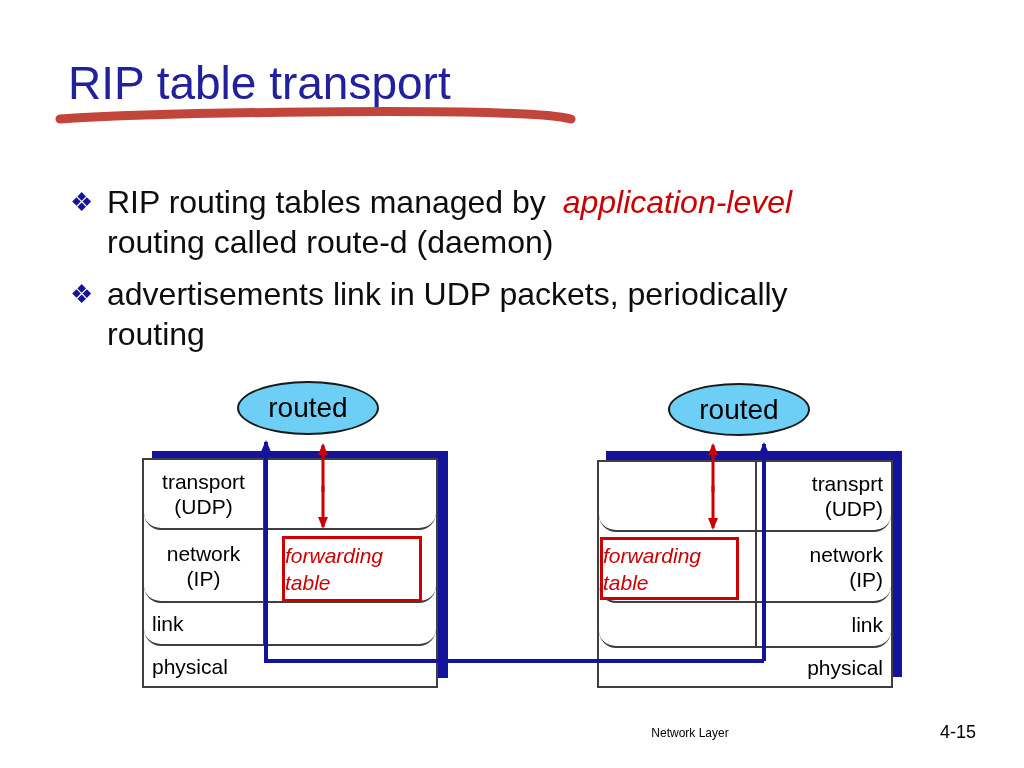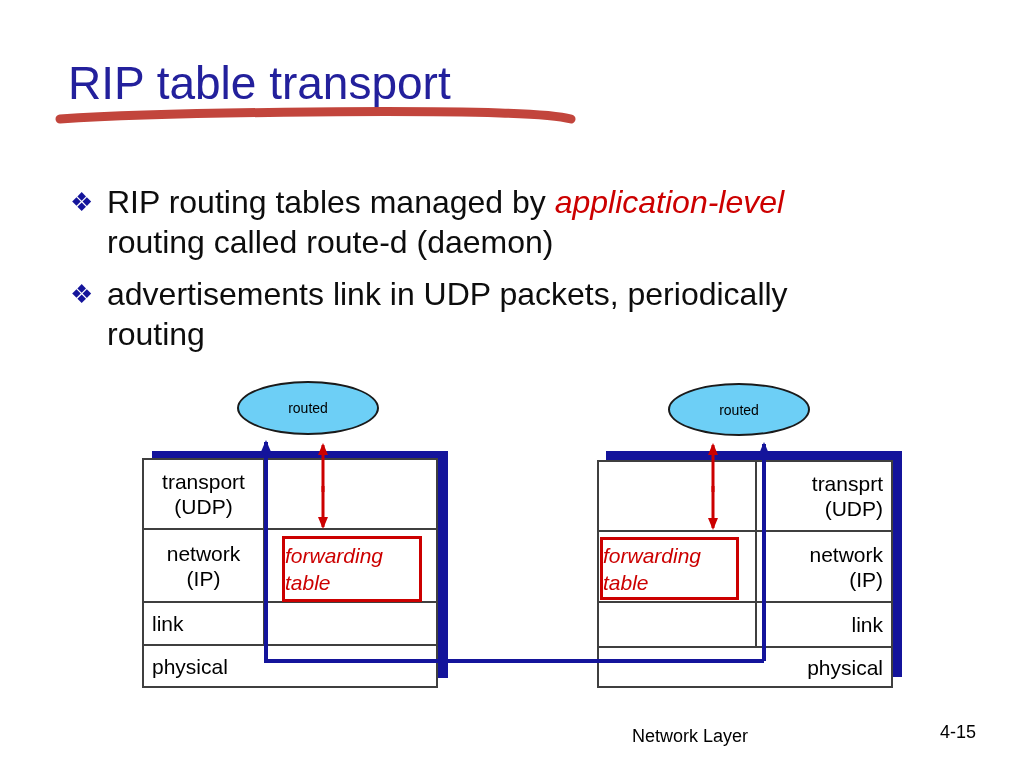--- a/index.html
+++ b/index.html
@@ -14,71 +14,71 @@
   .bullets{
     position:absolute;left:70px;top:182px;width:860px;
     font-size:32px;line-height:40px;color:var(--text);
   }
   .bullet{display:flex;}
   .bullet + .bullet{margin-top:12px;}
   .marker{
     flex:none;width:37px;color:var(--navy);
     font-size:26px;line-height:40px;
   }
-  .red-italic{color:var(--red);font-style:italic;}
+  .red-italic{color:var(--red);font-style:italic;margin-left:8px;}
 
   .shadow{position:absolute;background:var(--navy);}
   #shadow-left{left:152px;top:451px;width:296px;height:227px;}
   #shadow-right{left:606px;top:451px;width:296px;height:226px;}
 
   .stack{
     position:absolute;background:#fff;border:2px solid var(--border);
     box-sizing:border-box;font-size:21px;line-height:25px;color:#000;
   }
   #stack-left{left:142px;top:458px;width:296px;height:230px;}
   #stack-right{left:597px;top:460px;width:296px;height:228px;}
-  .row{box-sizing:border-box;border-bottom:2px solid var(--border);display:flex;}
+  .row{box-sizing:border-box;border-bottom:2px solid var(--border);display:flex;border-radius:17px;}
   .row:last-child{border-bottom:none;align-items:center;}
   #stack-left .r1{height:70px;} #stack-left .r2{height:73px;}
   #stack-left .r3{height:43px;} #stack-left .r4{height:40px;}
   #stack-right .r1{height:70px;} #stack-right .r2{height:71px;}
   #stack-right .r3{height:45px;} #stack-right .r4{height:38px;}
   .lcell{
     box-sizing:border-box;width:121px;display:flex;flex-direction:column;
     justify-content:center;text-align:center;
   }
   .lcell.divider{border-right:2px solid var(--border);}
   .lcell.leftalign{text-align:left;padding-left:8px;}
   .rcell{
     box-sizing:border-box;width:136px;margin-left:auto;display:flex;
     flex-direction:column;justify-content:center;text-align:right;padding-right:8px;
   }
   .rcell.divider{border-left:2px solid var(--border);}
 
   .ellipse{
     position:absolute;background:var(--ellipseFill);border:2px solid #1a1a1a;
     border-radius:50%;display:flex;align-items:center;justify-content:center;
-    font-size:14px;color:#000;box-sizing:border-box;
+    font-size:28px;color:#000;box-sizing:border-box;
   }
   #ellipse-left{left:237px;top:381px;width:142px;height:54px;}
   #ellipse-right{left:668px;top:383px;width:142px;height:53px;}
 
   .fwdbox{
     position:absolute;box-sizing:border-box;border:3px solid var(--red);
     background:#fff;color:var(--red);font-style:italic;font-size:21px;line-height:27px;
     display:flex;flex-direction:column;justify-content:center;
   }
   #fwd-left{left:282px;top:536px;width:140px;height:66px;}
   #fwd-right{left:600px;top:537px;width:139px;height:63px;}
 
   .overlay{position:absolute;left:0;top:0;width:1024px;height:768px;pointer-events:none;}
 
   .footer-section{
     position:absolute;left:590px;top:726px;width:200px;text-align:center;
-    font-size:18px;color:#000;
+    font-size:12px;color:#000;
   }
   .page-number{
     position:absolute;left:920px;top:722px;width:56px;text-align:right;
     font-size:18px;color:#000;
   }
 </style>
 </head>
 <body>
 
 <div class="slide">

